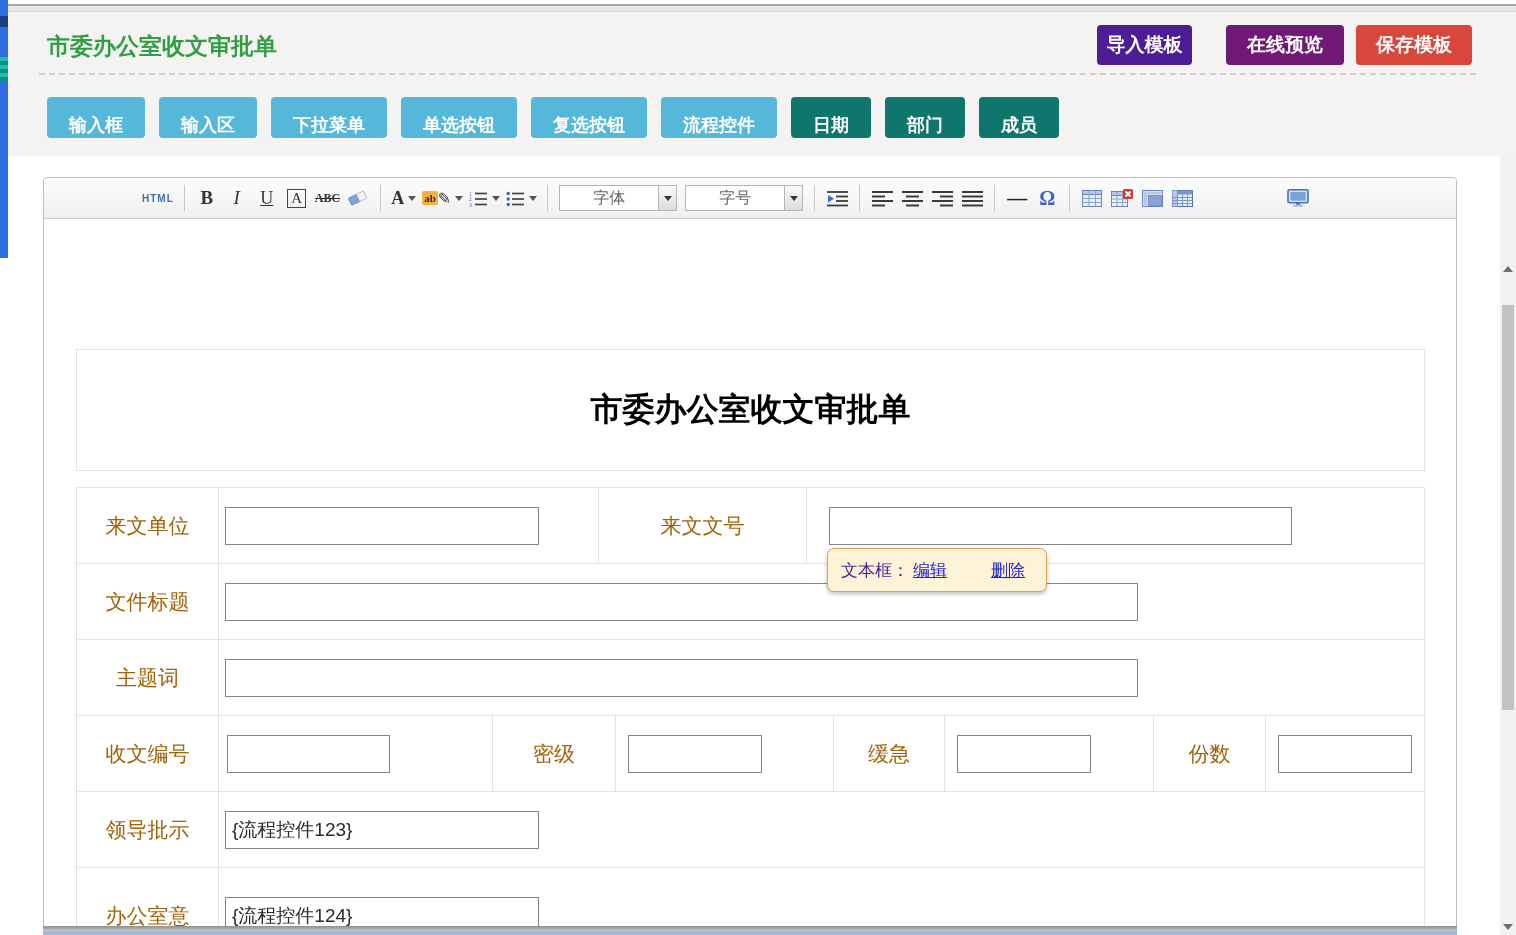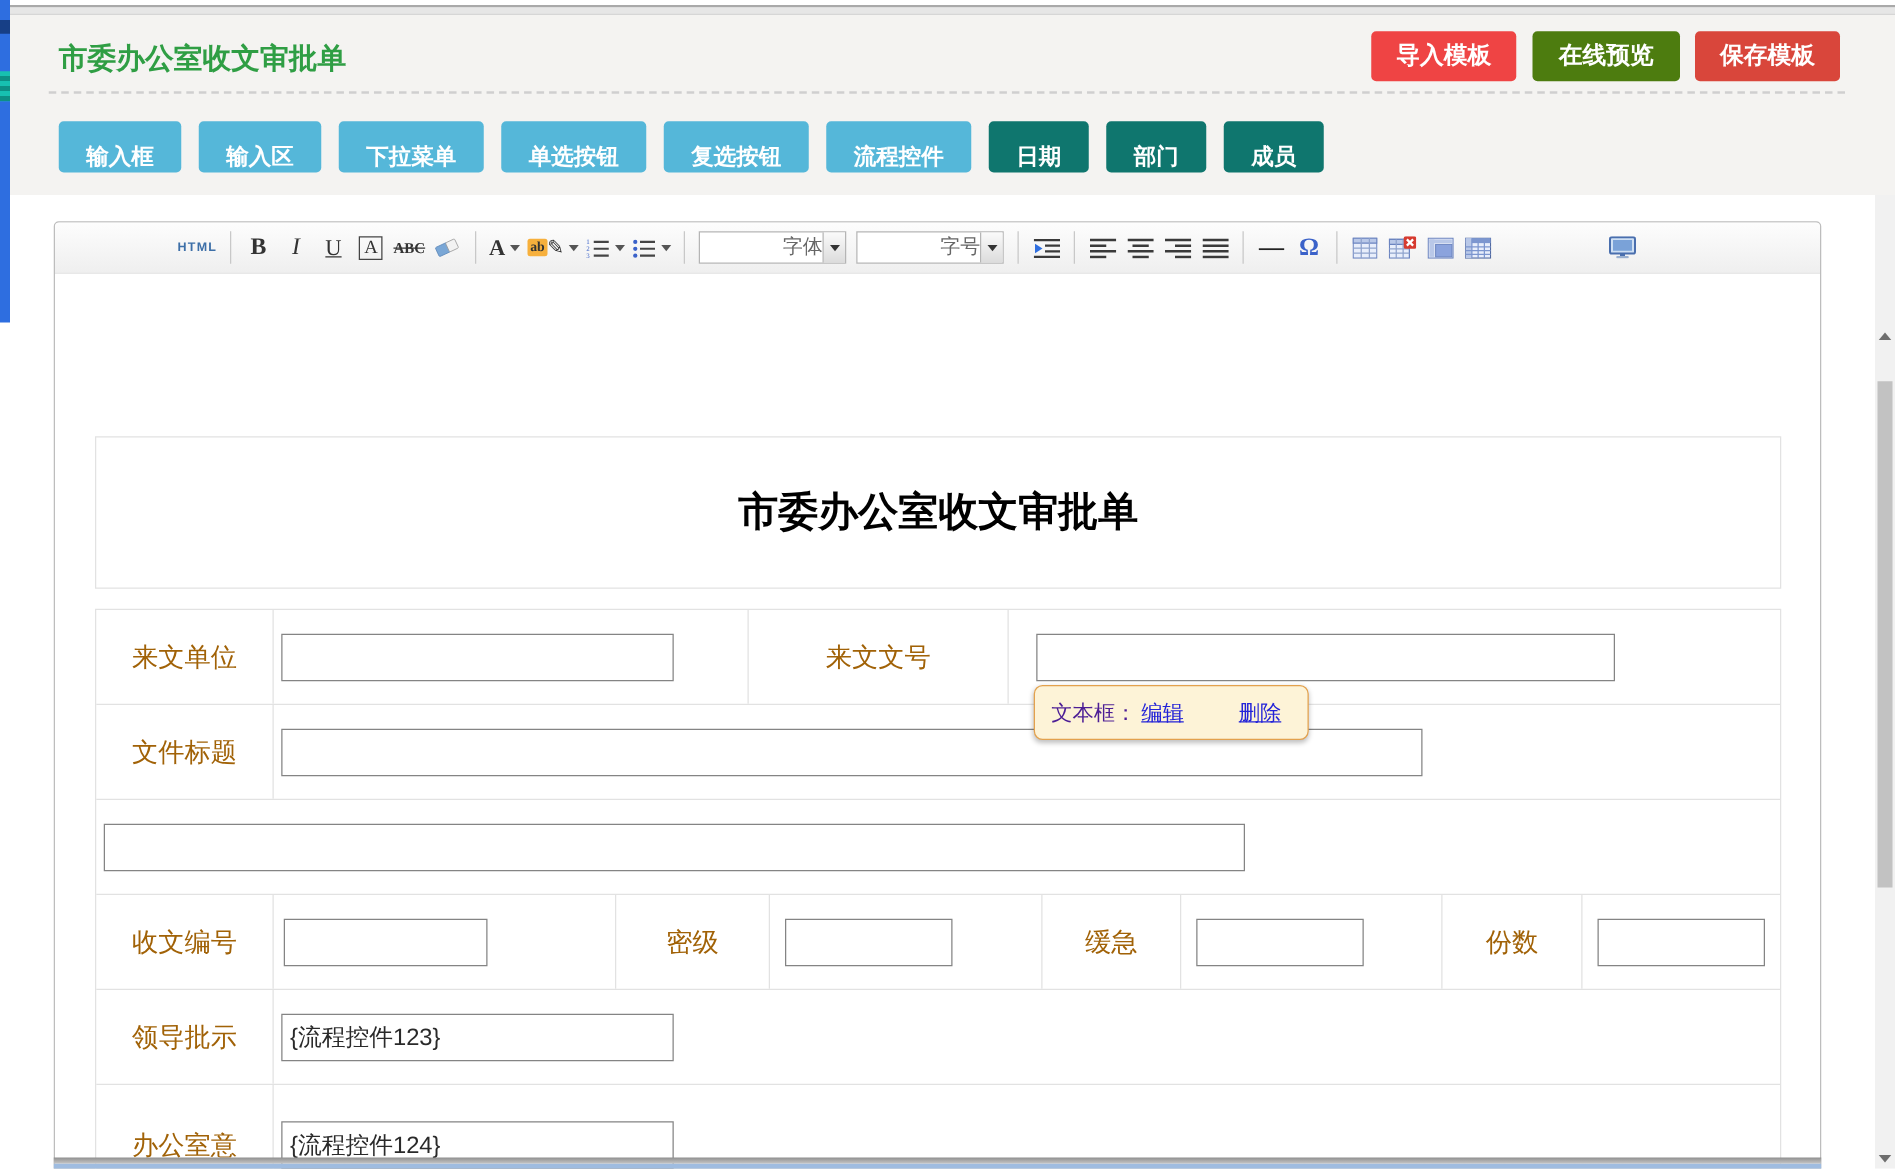--- a/index.html
+++ b/index.html
@@ -16,22 +16,22 @@
   .left-blue .mark2 { position:absolute; left:0; top:57px; width:8px; height:24px;
     background:repeating-linear-gradient(#17c0b0 0 4px, #0d8f84 4px 8px); }
 
   
   .header { position:absolute; left:8px; top:12px; width:1508px; height:144px; background:#f4f3f1; }
   .page-title { position:absolute; left:39px; top:19px; font-family:"Liberation Serif", serif;
     font-weight:bold; font-size:23px; color:#2f9e44; }
   .act-btn { position:absolute; top:13px; height:40px; border:none; border-radius:4px;
     color:#fff; font-family:"Liberation Serif", serif; font-weight:bold; font-size:19px;
     text-align:center; line-height:40px; cursor:pointer; }
-  .act-import  { left:1089px; width:116px; background:#ef4444; }
-  .act-preview { left:1218px; width:118px; background:#4d7c0f; }
+  .act-import  { left:1089px; width:95px; background:#4c1d95; }
+  .act-preview { left:1218px; width:118px; background:#701a75; }
   .act-save    { left:1348px; width:116px; background:#d9463b; }
   .dashed-sep { position:absolute; left:31px; right:40px; top:61px; border-top:2px dashed #cfcfcf; }
   .ctrl-row { position:absolute; left:39px; top:85px; display:flex; gap:14px; }
   .ctrl-btn { height:41px; padding:16px 22px; border:none; border-radius:4px; color:#fff;
     font-family:"Liberation Serif", serif; font-weight:bold; font-size:18px; cursor:pointer; }
   .ctrl-light { background:#55b7d9; }
   .ctrl-dark  { background:#0f766e; }
 
   
   .editor { position:absolute; left:43px; top:177px; width:1414px; height:758px;
@@ -47,21 +47,21 @@
   .tb-b { font-weight:bold; font-size:19px; }
   .tb-i { font-style:italic; font-size:19px; }
   .tb-u { font-size:18px; text-decoration:underline; }
   .tb-box-a { font-size:15px; border:1.5px solid #444; padding:0 3px; line-height:17px; }
   .tb-abc { font-size:12px; font-weight:bold; text-decoration:line-through; }
   .tb-caret { width:0; height:0; border-left:4px solid transparent; border-right:4px solid transparent;
     border-top:5px solid #555; margin-left:4px; }
   .tb-fontcolor { font-size:18px; font-weight:bold; }
   .tb-hl { font-size:11px; font-weight:bold; background:#f7b03c; padding:1px 2px; border-radius:2px; position:relative; }
   .combo { width:118px; height:26px; border:1px solid #b5b5b5; background:#fff; display:flex; margin:0 4px; }
-  .combo .val { flex:1; text-align:right; font-size:16px; color:#666; line-height:24px;
+  .combo .val { flex:1; text-align:center; font-size:16px; color:#666; line-height:24px;
     font-family:"Liberation Serif", serif; }
   .combo .dd { width:18px; border-left:1px solid #b5b5b5; background:linear-gradient(#fafafa,#dcdcdc);
     display:flex; align-items:center; justify-content:center; }
   .combo .dd i { width:0; height:0; border-left:4px solid transparent; border-right:4px solid transparent;
     border-top:5px solid #333; }
   .tb-dash { font-size:20px; font-weight:bold; color:#222; }
   .tb-omega { font-size:20px; font-weight:bold; color:#3b62c9; }
   .tb-gap { width:86px; }
 
   
@@ -343,20 +343,21 @@
         </div>
 
         <div class="frow">
           <div class="fcell flabel" style="width:142px">文件标题</div>
           <div class="fcell" style="flex:1">
             <input class="finput" style="width: 913px; margin-left: 6px;" value="">
           </div>
         </div>
 
         <div class="frow">
+          <div class="fcell flabel" style="width:142px">主题词</div>
           <div class="fcell" style="flex:1">
             <input class="finput" style="width: 913px; margin-left: 6px;" value="">
           </div>
         </div>
 
         <div class="frow">
           <div class="fcell flabel" style="width:142px">收文编号</div>
           <div class="fcell" style="width:274px">
             <input class="finput" style="width: 163px; margin-left: 8px;" value="">
           </div>

